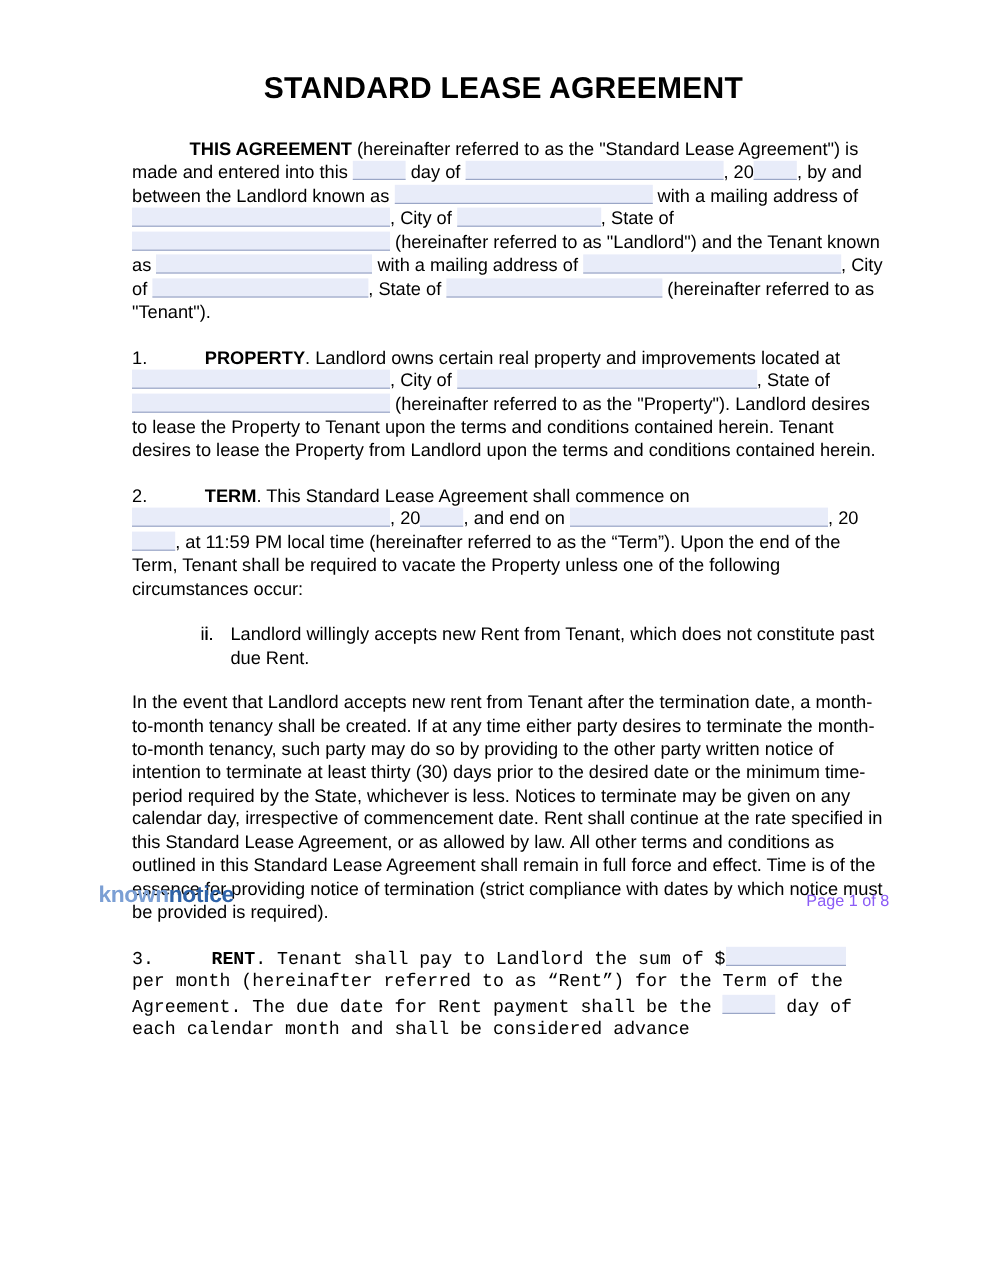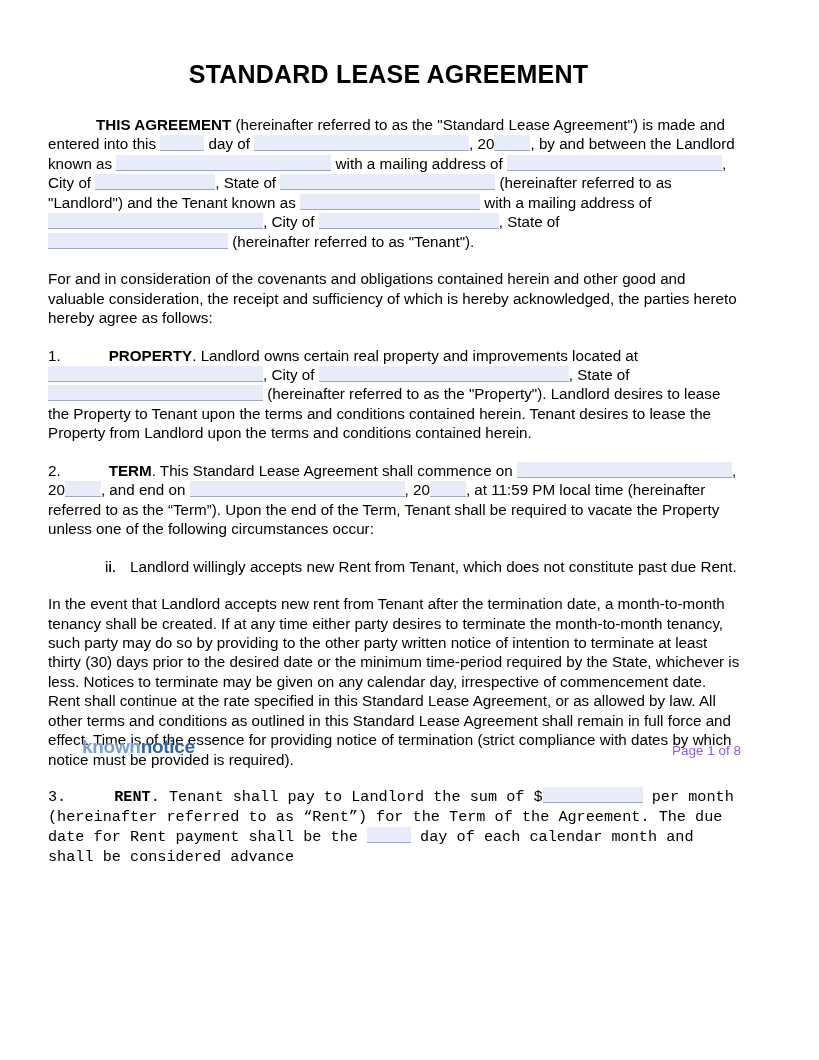--- a/index.html
+++ b/index.html
@@ -12,21 +12,21 @@
     height: 1060px;
     font-family: "Liberation Sans", sans-serif;
     color: #000000;
     position: relative;
     overflow: hidden;
   }
   .page {
     box-sizing: border-box;
     width: 819px;
     height: 804px;
-    padding: 52px 78px 0 36px;
+    padding: 52px 78px 0 98px;
     position: relative;
   }
   .doc-title {
     text-align: center;
     font-size: 25px;
     font-weight: bold;
     letter-spacing: 0.2px;
     margin: 8px 0 26px 0;
   }
   p.body-text {
@@ -97,21 +97,20 @@
 <body>
 
 <div class="page">
 
   <h1 class="doc-title">STANDARD LEASE AGREEMENT</h1>
 
   <p class="body-text">
     <span class="indent"></span><span class="bold">THIS AGREEMENT</span><span> (hereinafter referred to as the "Standard Lease Agreement") is made and entered into this </span><span class="blank w-sm"></span><span> day of </span><span class="blank w-xl"></span><span>, 20</span><span class="blank w-xs"></span><span>, by and between the Landlord known as </span><span class="blank w-xl"></span><span> with a mailing address of </span><span class="blank w-xl"></span><span>, City of </span><span class="blank w-md"></span><span>, State of </span><span class="blank w-xl"></span><span> (hereinafter referred to as "Landlord") and the Tenant known as </span><span class="blank w-lg"></span><span> with a mailing address of </span><span class="blank w-xl"></span><span>, City of </span><span class="blank w-lg"></span><span>, State of </span><span class="blank w-lg"></span><span> (hereinafter referred to as "Tenant").</span>
   </p>
 
-  <p class="body-text">For and in consideration of the covenants and obligations contained herein and other good and valuable consideration, the receipt and sufficiency of which is hereby acknowledged, the parties hereto hereby agree as follows:</p>
 
   <p class="body-text">
     <span>1.</span><span class="indent"></span><span class="bold">PROPERTY</span><span>. Landlord owns certain real property and improvements located at </span><span class="blank w-xl"></span><span>, City of </span><span class="blank w-2xl"></span><span>, State of </span><span class="blank w-xl"></span><span> (hereinafter referred to as the "Property"). Landlord desires to lease the Property to Tenant upon the terms and conditions contained herein. Tenant desires to lease the Property from Landlord upon the terms and conditions contained herein.</span>
   </p>
 
   <p class="body-text">
     <span>2.</span><span class="indent"></span><span class="bold">TERM</span><span>. This Standard Lease Agreement shall commence on </span><span class="blank w-xl"></span><span>, 20</span><span class="blank w-xs"></span><span>, and end on </span><span class="blank w-xl"></span><span>, 20</span><span class="blank w-xs"></span><span>, at 11:59 PM local time (hereinafter referred to as the “Term”). Upon the end of the Term, Tenant shall be required to vacate the Property unless one of the following circumstances occur:</span>
   </p>
 
   <ol class="roman">

